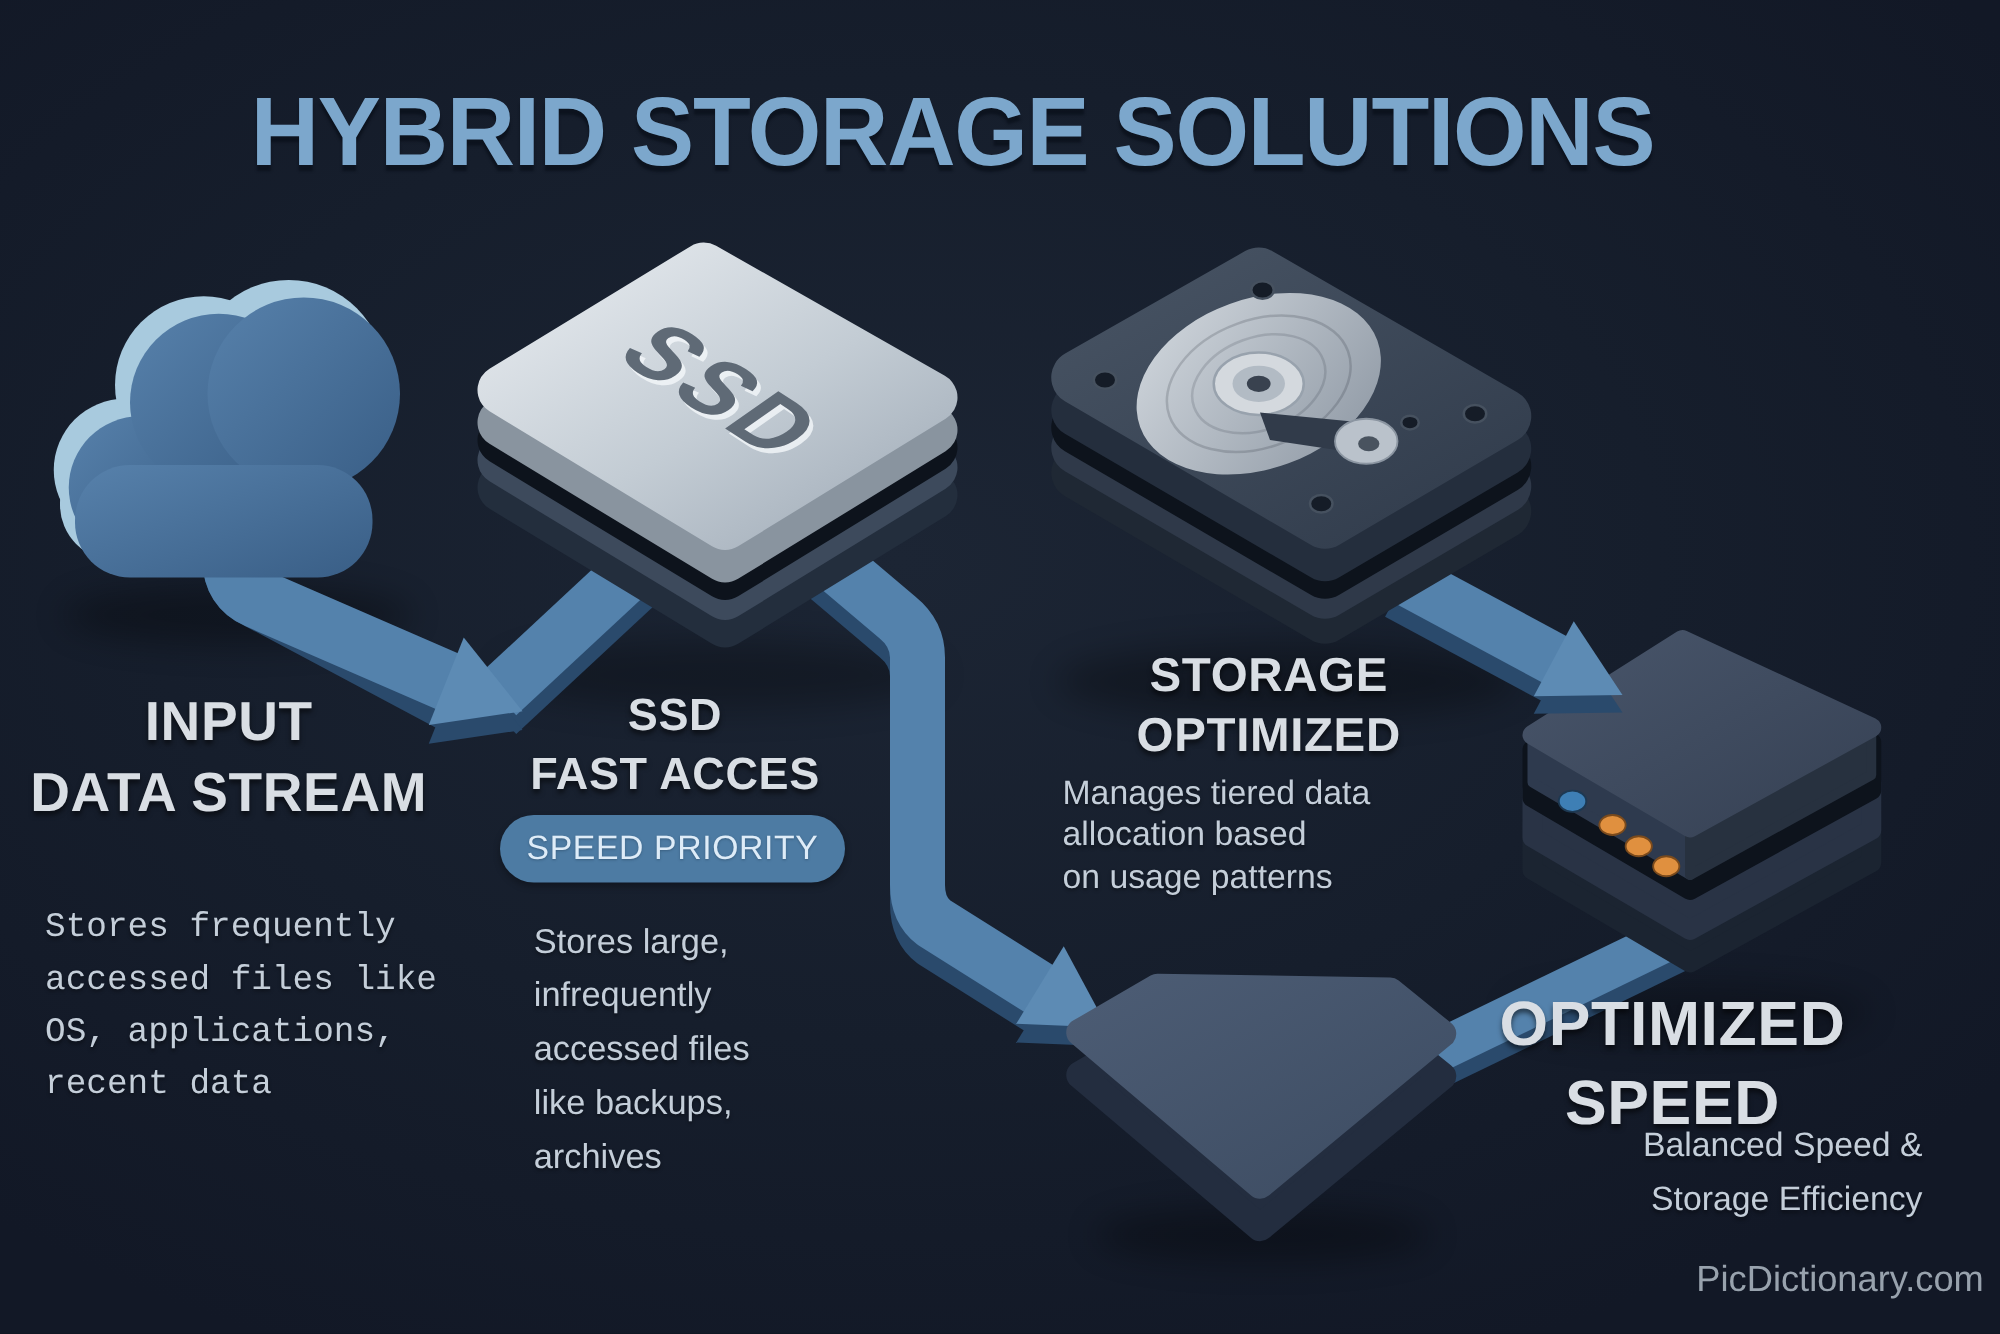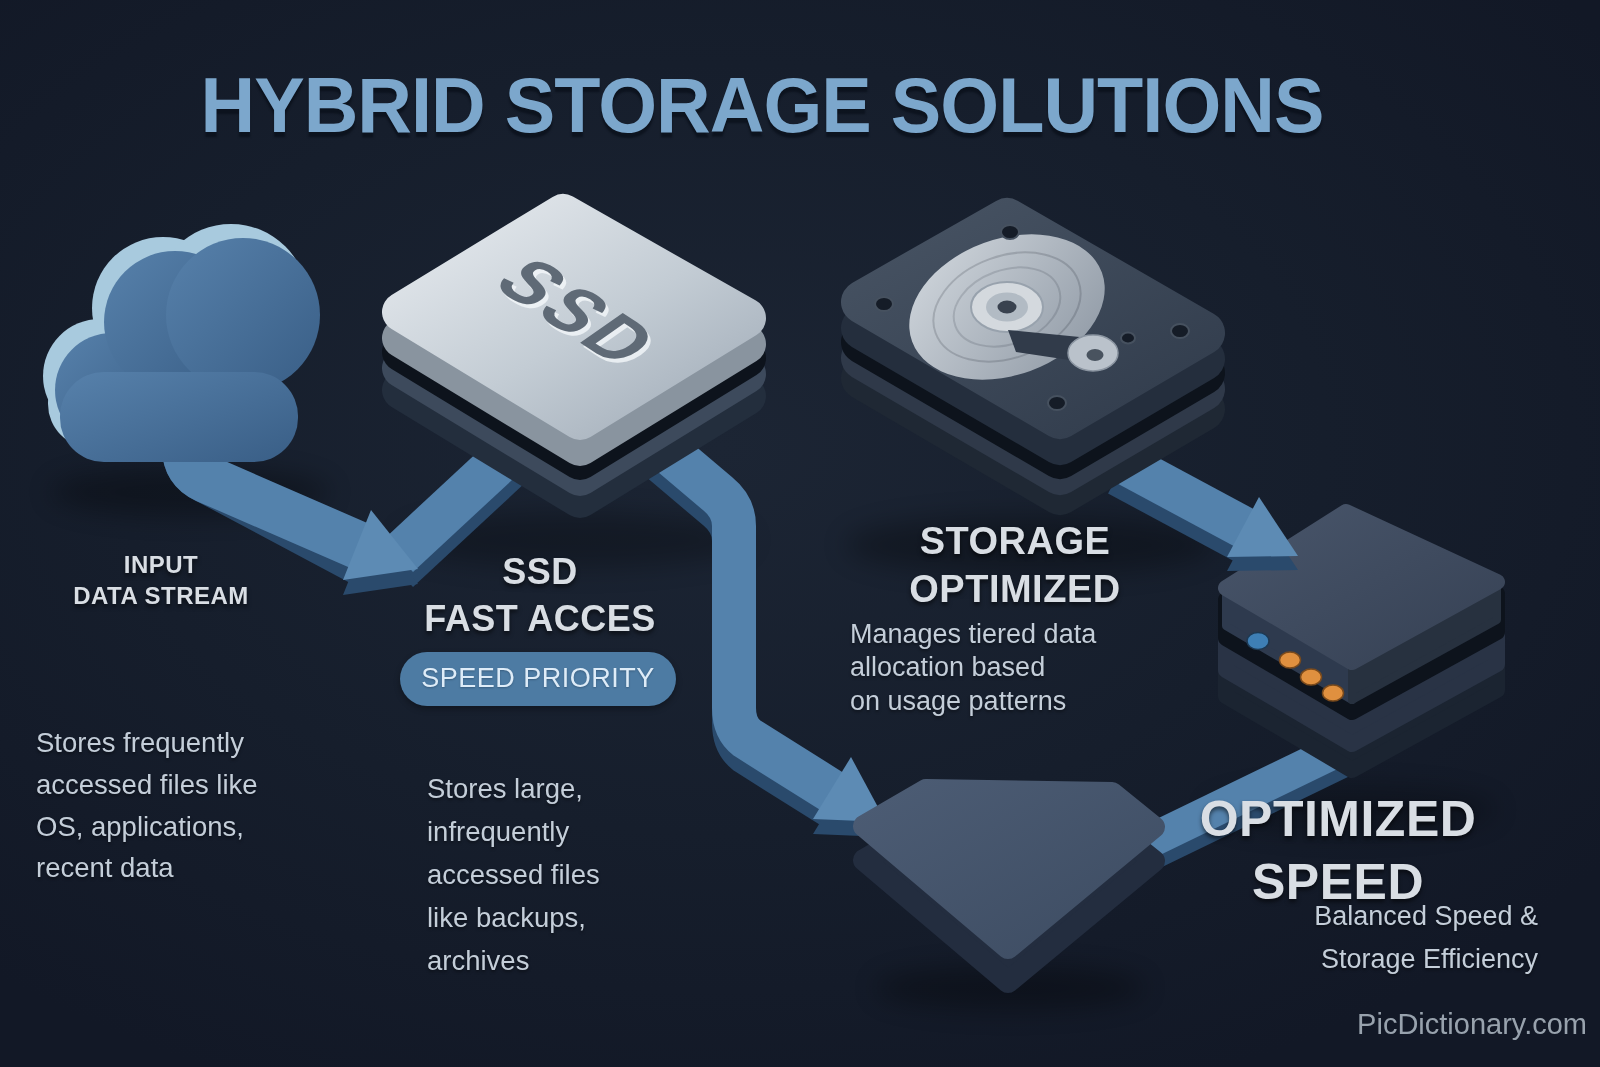--- a/index.html
+++ b/index.html
@@ -13,30 +13,30 @@
     position:absolute;left:0;top:60px;width:1524px;text-align:center;
     font-size:78px;font-weight:bold;letter-spacing:-1px;color:#7ca7cc;
     text-shadow:0 5px 2px rgba(6,11,20,.55);
     transform:scaleX(.97);transform-origin:50% 50%;white-space:nowrap;
   }
   .sec-heading{
     position:absolute;font-weight:bold;color:#d9dee4;text-align:center;
     text-shadow:0 3px 4px rgba(0,0,0,.55);line-height:1.3;letter-spacing:.5px;
   }
   .sec-heading span{display:block;}
-  #input-heading{left:0;top:549px;width:322px;font-size:24px;}
+  #input-heading{left:0;top:549px;width:322px;font-size:44px;padding-left:22px;}
   #ssd-heading{left:390px;top:549px;width:300px;font-size:36px;}
   #ctrl-heading{left:850px;top:518px;width:330px;font-size:38px;line-height:1.25;}
   #out-heading{left:1188px;top:788px;width:300px;font-size:50px;line-height:1.25;text-align:center;}
   .body-text{
     position:absolute;color:#c4ced9;font-size:27.5px;white-space:pre-line;
     text-shadow:0 2px 3px rgba(0,0,0,.4);
   }
-  #input-body{left:36px;top:722px;line-height:1.52;}
-  #ssd-body{left:427px;top:732px;line-height:1.56;margin-top:36px;}
+  #input-body{left:36px;top:722px;line-height:1.52;font-family:Liberation Mono, monospace;}
+  #ssd-body{left:427px;top:732px;line-height:1.56;}
   #ctrl-body{left:850px;top:618px;width:330px;line-height:1.24;text-align:left;font-size:27px;}
   #out-body{left:1238px;top:895px;width:300px;line-height:1.58;text-align:right;font-size:27px;}
   .badge-wrap{position:absolute;left:390px;top:652px;width:296px;text-align:center;}
   .badge{
     display:inline-block;background:#4d7ba3;color:#deecf8;font-size:27px;font-weight:normal;
     letter-spacing:.5px;padding:11px 21px 12px;border-radius:29px;
     box-shadow:0 3px 6px rgba(0,0,0,.3);text-shadow:0 1px 2px rgba(20,40,60,.35);
   }
   .watermark{position:absolute;right:13px;top:1008px;font-size:29px;color:#98a2ad;text-align:center;}
 </style>

